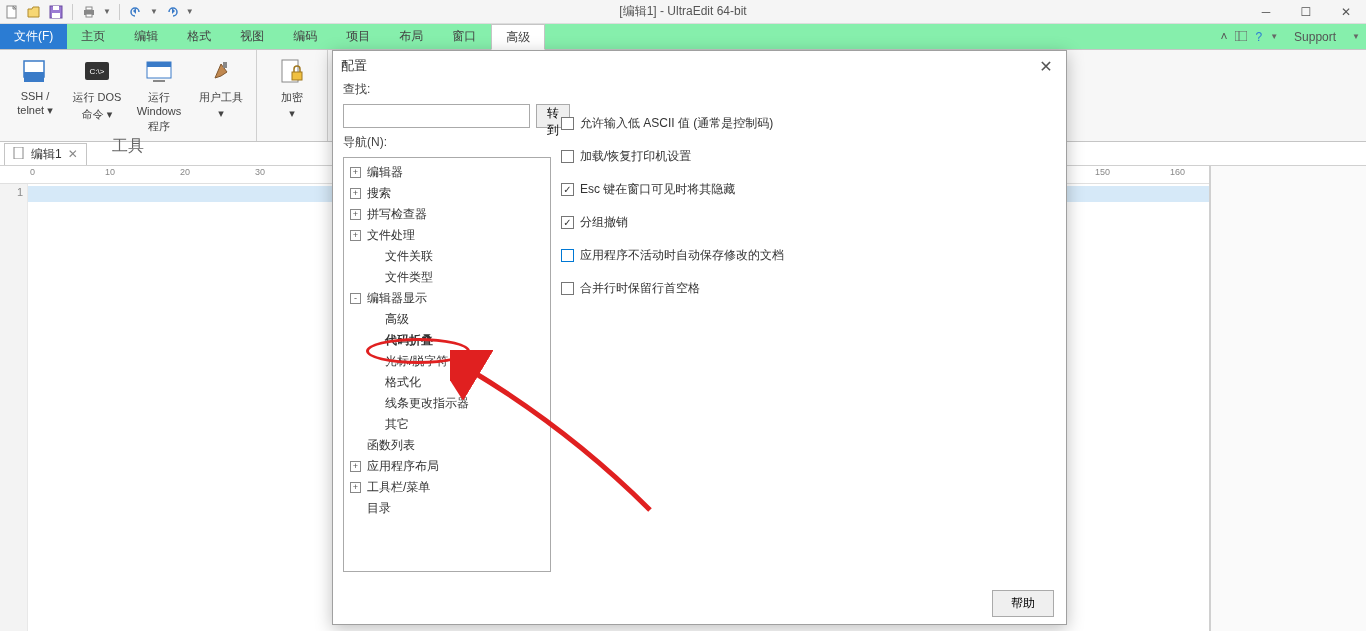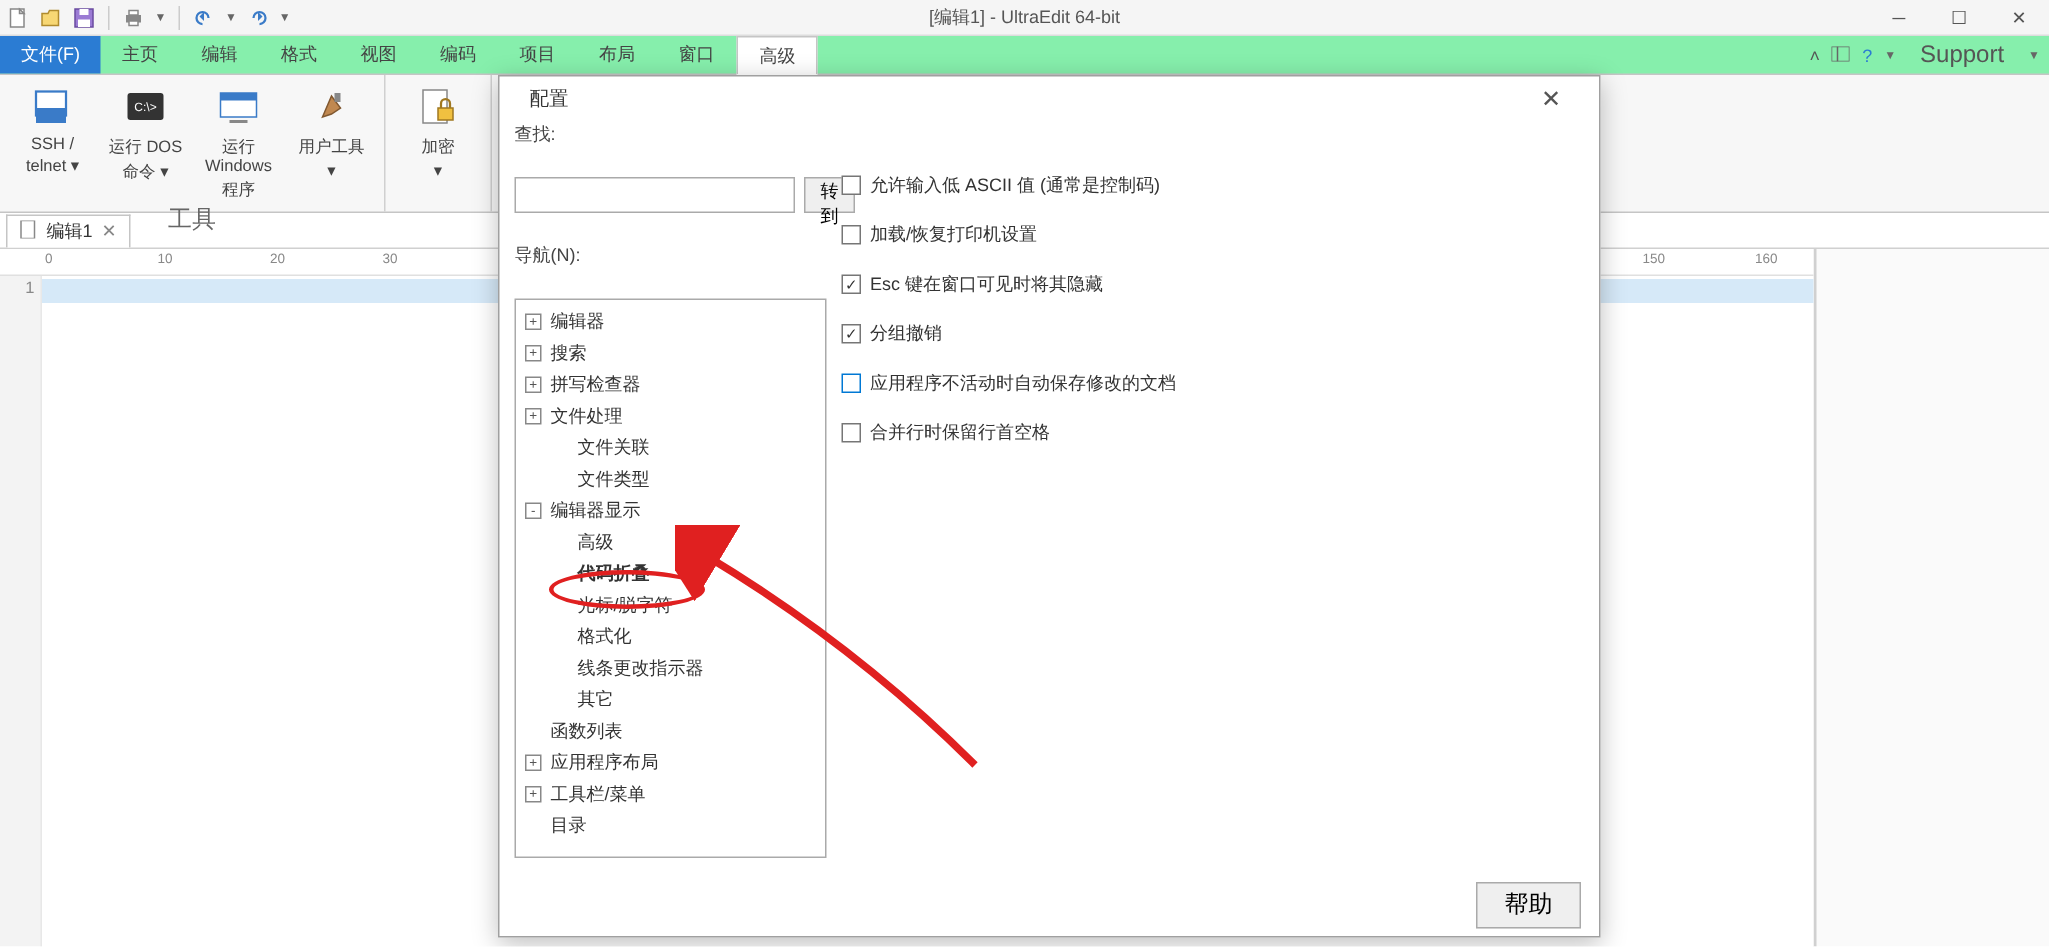--- a/index.html
+++ b/index.html
@@ -12,21 +12,21 @@
 .qat-title { position: absolute; left: 50%; transform: translateX(-50%); color: #555; font-size: 12px; }
 .win-controls { position: absolute; right: 0; top: 0; display: flex; }
 .win-btn { width: 40px; height: 24px; display: flex; align-items: center; justify-content: center; color: #555; }
 
 
 .tabs-row { height: 26px; background: #86efac; display: flex; align-items: stretch; border-bottom: 1px solid #c5c5c5; position: relative; }
 .file-tab { background: #2b7cd3; color: #fff; padding: 0 14px; display: flex; align-items: center; font-size: 12px; }
 .ribbon-tab { padding: 0 14px; display: flex; align-items: center; color: #444; border-right: 1px solid transparent; }
 .ribbon-tab.active { background: #fff; border: 1px solid #c5c5c5; border-bottom: 1px solid #fff; margin-bottom: -1px; }
 .tabs-right { position: absolute; right: 6px; top: 0; height: 100%; display: flex; align-items: center; gap: 8px; color: #555; }
-.support-btn { font-size: 16px; padding: 0 8px; }
+.support-btn { font-size: 12px; padding: 0 8px; }
 
 
 .ribbon-body { height: 92px; background: #f7f7f7; border-bottom: 1px solid #c5c5c5; display: flex; }
 .ribbon-group { border-right: 1px solid #d0d0d0; padding: 4px 8px 2px; display: flex; flex-direction: column; }
 .ribbon-items { display: flex; gap: 8px; flex: 1; }
 .ribbon-item { width: 54px; display: flex; flex-direction: column; align-items: center; justify-content: flex-start; text-align: center; font-size: 11px; color: #444; gap: 2px; }
 .ribbon-item-icon { width: 32px; height: 32px; display: flex; align-items: center; justify-content: center; margin-top: 2px; }
 .ribbon-group-label { text-align: center; font-size: 16px; color: #666; padding: 2px 0; }
 .ribbon-small-icons { display: flex; flex-direction: column; gap: 2px; padding: 4px; }
 
@@ -41,40 +41,40 @@
 .editor-right { width: 156px; background: #fafafa; border-left: 1px solid #d0d0d0; }
 .ruler { height: 18px; background: #fff; border-bottom: 1px solid #e0e0e0; position: relative; font-size: 9px; color: #888; overflow: hidden; }
 .ruler-mark { position: absolute; top: 1px; }
 .editor-content { flex: 1; display: flex; background: #fff; }
 .gutter { width: 28px; background: #f3f3f3; border-right: 1px solid #e8e8e8; text-align: right; padding: 2px 4px; color: #888; font-size: 11px; }
 .text-area { flex: 1; position: relative; }
 .current-line { height: 16px; background: #d6e9f8; margin-top: 2px; }
 
 
 .dialog { position: absolute; left: 332px; top: 50px; width: 735px; height: 575px; background: #fff; border: 1px solid #a0a0a0; box-shadow: 0 4px 16px rgba(0,0,0,.25); display: flex; flex-direction: column; }
-.dialog-title { height: 30px; display: flex; align-items: center; justify-content: space-between; padding: 0 20px; font-size: 13px; color: #333; }
+.dialog-title { height: 30px; display: flex; align-items: center; justify-content: space-between; padding: 0 8px; font-size: 13px; color: #333; }
 .dialog-close { font-size: 16px; color: #555; width: 24px; text-align: center; }
 .dialog-body { flex: 1; display: flex; padding: 0 10px 10px; gap: 10px; overflow: hidden; }
-.dialog-left { width: 208px; display: flex; flex-direction: column; gap: 20px; }
+.dialog-left { width: 208px; display: flex; flex-direction: column; gap: 6px; }
 .dialog-right { flex: 1; display: flex; flex-direction: column; padding-top: 26px; }
 .find-row { display: flex; gap: 6px; align-items: center; }
 .find-input { flex: 1; height: 24px; border: 1px solid #aaa; padding: 0 4px; }
 .goto-btn { height: 24px; padding: 0 10px; background: #efefef; border: 1px solid #aaa; font-size: 12px; }
 .nav-label, .find-label { font-size: 12px; color: #444; }
 .tree { flex: 1; border: 1px solid #aaa; overflow-y: auto; background: #fff; padding: 4px 2px; font-size: 12px; color: #333; position: relative; }
 .tree-item { padding: 2px 0 2px 0; white-space: nowrap; display: flex; align-items: center; gap: 2px; }
 .tree-toggle { width: 11px; height: 11px; border: 1px solid #888; display: inline-flex; align-items: center; justify-content: center; font-size: 9px; line-height: 1; color: #555; background: #fff; flex-shrink: 0; }
 .tree-spacer { width: 11px; display: inline-block; flex-shrink: 0; }
 .tree-text { padding-left: 4px; }
 .opt-row { display: flex; align-items: center; gap: 6px; padding: 8px 0; font-size: 12px; color: #333; }
 .checkbox { width: 13px; height: 13px; border: 1px solid #767676; display: inline-flex; align-items: center; justify-content: center; background: #fff; flex-shrink: 0; }
 .checkbox.blue { border-color: #0078d4; }
 .checkbox.checked::after { content: '✓'; font-size: 10px; color: #333; }
 .dialog-footer { height: 42px; border-top: 1px solid transparent; display: flex; justify-content: flex-end; align-items: center; padding: 0 12px; }
-.help-btn { padding: 4px 18px; background: #efefef; border: 1px solid #aaa; font-size: 16px; }
+.help-btn { padding: 4px 18px; background: #efefef; border: 1px solid #aaa; font-size: 12px; }
 
 
 .annot-ellipse { position: absolute; border: 3px solid #e02020; border-radius: 50%; pointer-events: none; }
 .annot-arrow { position: absolute; pointer-events: none; }
 
 .ruler-inner { position: relative; height: 100%; }
 .sep { width: 1px; height: 16px; background: #ccc; margin: 0 2px; }
 </style>
 </head>
 <body>

